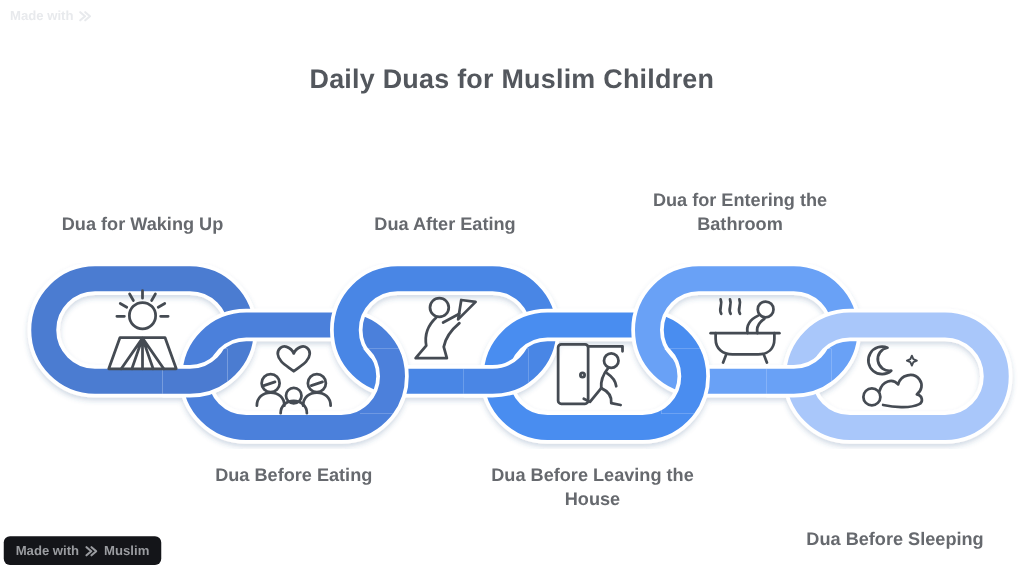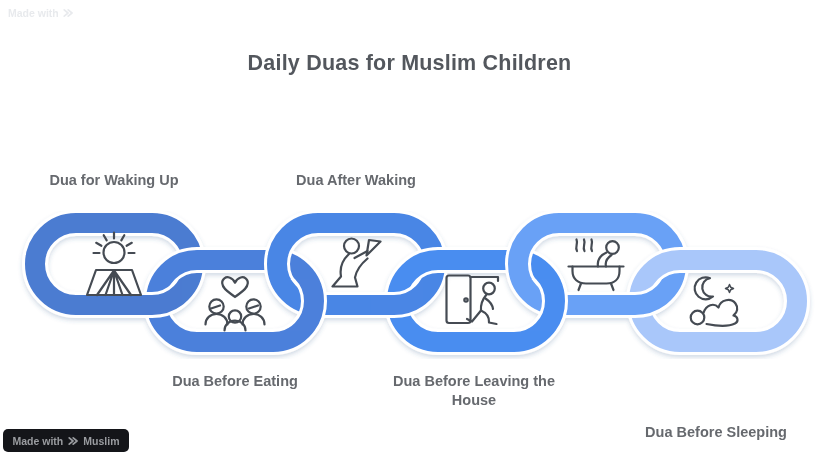--- a/index.html
+++ b/index.html
@@ -174,22 +174,23 @@
         <path d="M710 278.2A11 11 0 1 0 713 296.5A9.2 9.2 0 0 1 710 278.2Z"></path>
         <path d="M729.5 284.5l1.2 2.8 2.8 1.2-2.8 1.2-1.2 2.8-1.2-2.8-2.8-1.2 2.8-1.2z" stroke-width="1.5"></path>
         <circle cx="697.5" cy="317.5" r="6.8"></circle>
         <path d="M703.5 313c2.5-8.5 10.5-10.5 15-5.5 2-8 12.5-10 17-4 3 4 2 9-2 12 4.5 1 5.5 6 1.5 8-7 3.5-21 2-28.5 0.5"></path>
       </g>
     </g>
   </svg>
 
   <div class="link-label lbl-before-eating">Dua Before Eating</div>
   <div class="link-label lbl-waking">Dua for Waking Up</div>
-  <div class="link-label lbl-after-eating">Dua After Waking</div>
+  <div class="link-label lbl-after-eating">Dua After Eating</div>
   <div class="link-label lbl-leaving">Dua Before Leaving the House</div>
+  <div class="link-label lbl-bathroom">Dua for Entering the Bathroom</div>
   <div class="link-label lbl-sleeping">Dua Before Sleeping</div>
 
   <div class="napkin-badge">
     <span>Made with</span>
     <span class="logo-glyph">
       <svg width="10" height="10" viewBox="0 0 10 10" fill="none" stroke="#9A9CA0" stroke-width="1.7" stroke-linecap="round" stroke-linejoin="round">
         <path d="M1.2 1.8 L5 5 L1.2 8.2"></path>
           <path d="M5.2 1.8 L9 5 L5.2 8.2"></path>
       </svg>
     </span>

